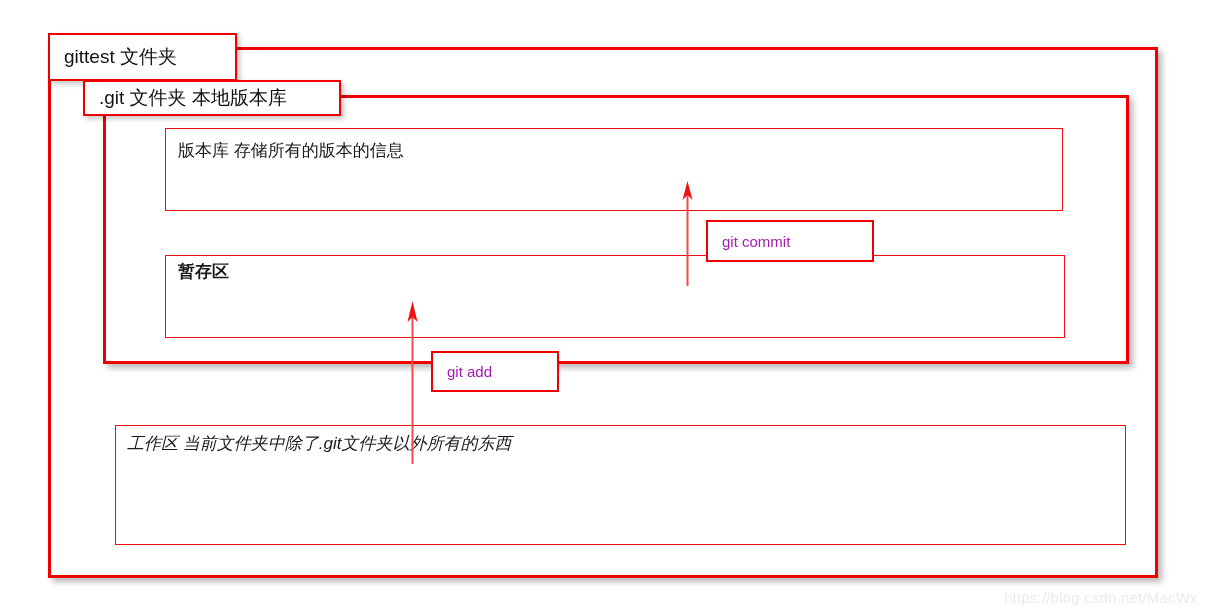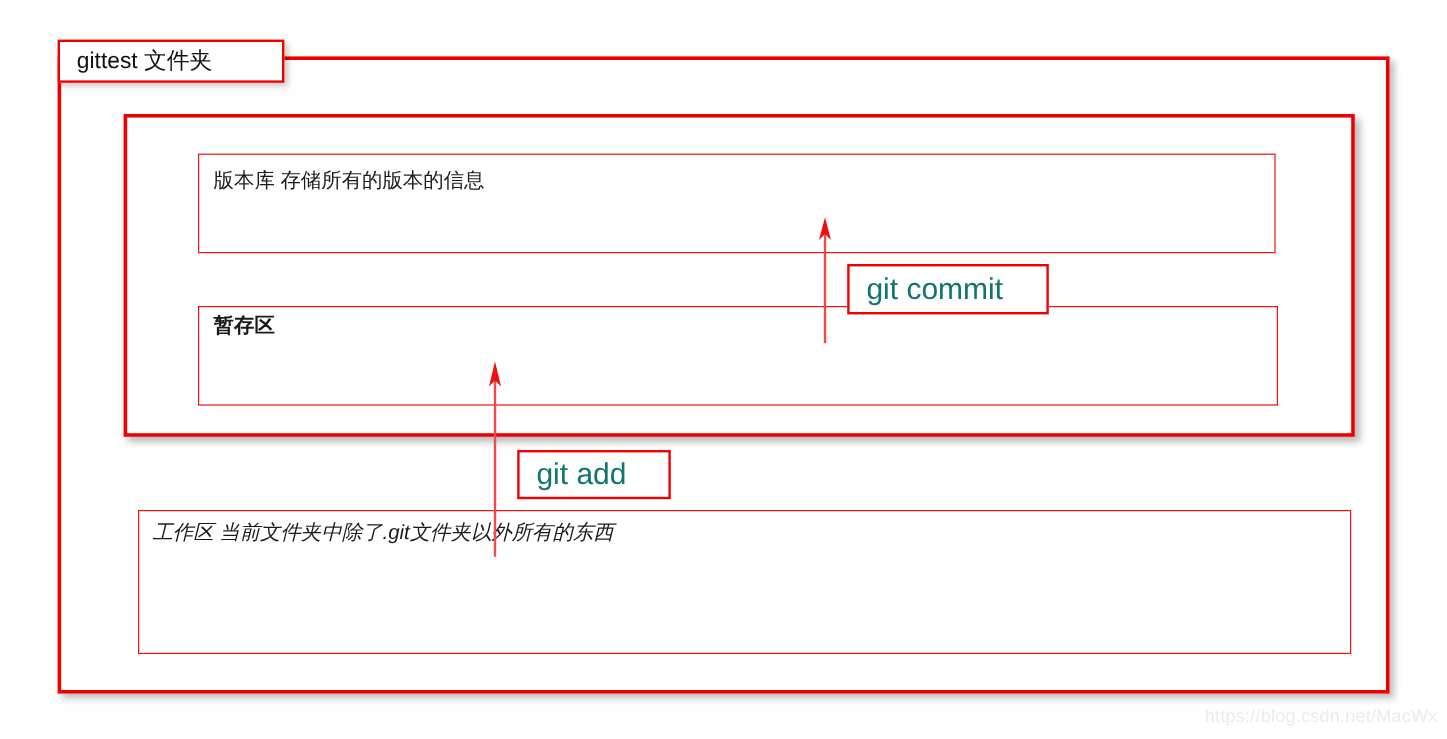--- a/index.html
+++ b/index.html
@@ -59,22 +59,22 @@
     font-size: 17px;
     line-height: 1.25;
     white-space: nowrap;
   }
   .label-txt {
     color: #111111;
     font-size: 19px;
     white-space: nowrap;
   }
   .cmd-txt {
-    color: #0f766e;
-    font-size: 25px;
+    color: #a21caf;
+    font-size: 15px;
     white-space: nowrap;
   }
   .inner-text {
     position: absolute;
     white-space: nowrap;
   }
 
   
   .arrow-svg {
     position: absolute;
@@ -113,28 +113,31 @@
   <svg class="arrow-svg" style="left:670px; top:178px; width:36px; height:110px;" viewBox="0 0 36 110">
     <line x1="17.5" y1="108" x2="17.5" y2="10" stroke="#f04a4a" stroke-width="2"></line>
     <polygon points="17.5,3 12.5,22 17.5,17 22.5,22" fill="#ee1111"></polygon>
   </svg>
 
   <svg class="arrow-svg" style="left:395px; top:298px; width:36px; height:168px;" viewBox="0 0 36 168">
     <line x1="17.5" y1="166" x2="17.5" y2="12" stroke="#f04a4a" stroke-width="2"></line>
     <polygon points="17.5,3 12.5,24 17.5,19 22.5,24" fill="#ee1111"></polygon>
   </svg>
 
-  <div class="label-box" style="left:48px; top:33px; width:189px; height:36px;">
+  <div class="label-box" style="left:48px; top:33px; width:189px; height:48px;">
     <span class="label-txt">gittest 文件夹</span>
   </div>
 
+  <div class="label-box" style="left:83px; top:80px; width:258px; height:36px;">
+    <span class="label-txt">.git 文件夹 本地版本库</span>
+  </div>
 
   <div class="cmd-box" style="left:706px; top:220px; width:168px; height:42px;">
     <span class="cmd-txt">git commit</span>
   </div>
 
-  <div class="cmd-box" style="left:431px; top:351px; width:128px; height:41px;margin-top:24px;">
+  <div class="cmd-box" style="left:431px; top:351px; width:128px; height:41px;">
     <span class="cmd-txt">git add</span>
   </div>
 
   <div class="watermark" style="left:1004px; top:589px;">https://blog.csdn.net/MacWx</div>
 
 </div>
 
 </body></html>

